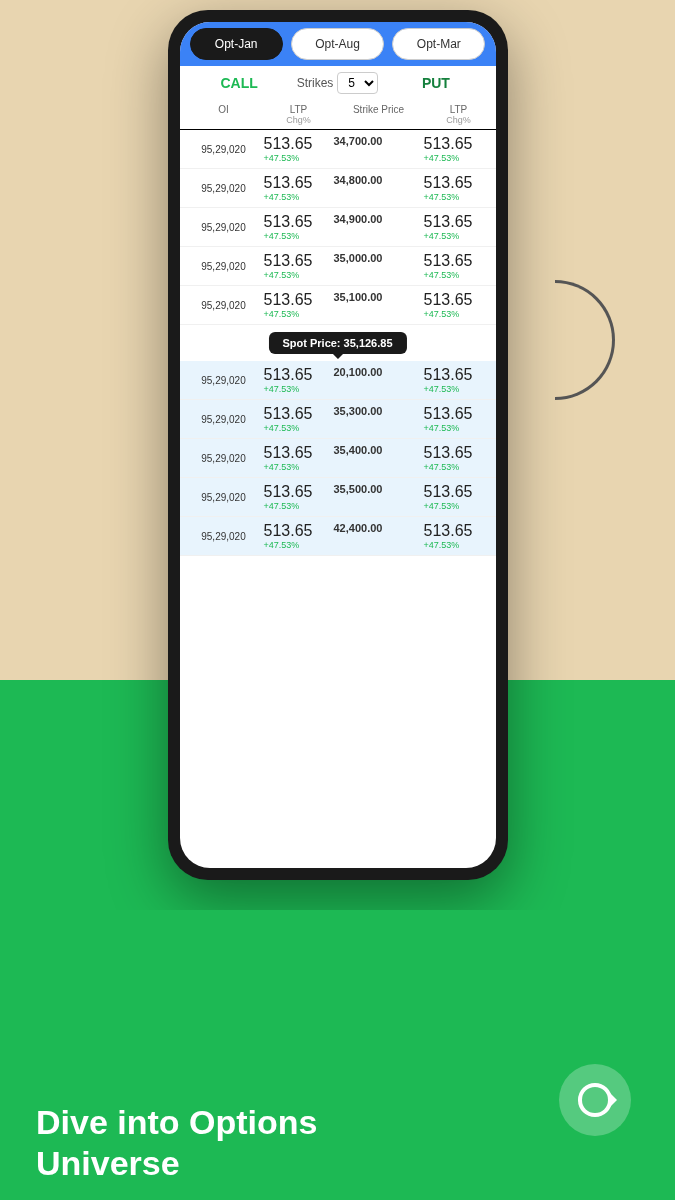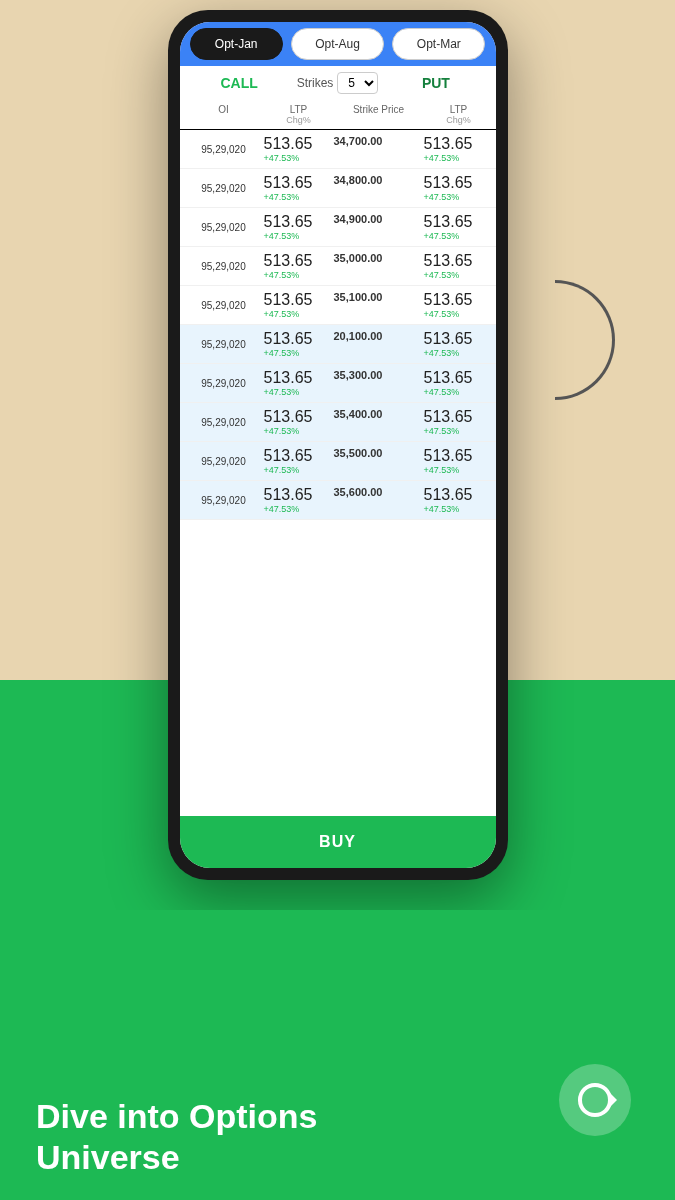--- a/index.html
+++ b/index.html
@@ -262,21 +262,21 @@
     
     .promo-section {
       position: absolute;
       bottom: 0;
       left: 0; right: 0;
       height: 290px;
       background: #1db954;
       display: flex;
       flex-direction: column;
       justify-content: flex-end;
-      padding: 22px 36px;
+      padding: 16px 36px;
     }
     .promo-title {
       color: #fff;
       font-size: 34px;
       font-weight: 800;
       line-height: 1.2;
       margin-bottom: 0;
     }
 
     
@@ -400,20 +400,23 @@
         <span class="cell-main">513.65</span>
         <span class="cell-sub">+47.53%</span>
       </div>
       <div class="cell cell-strike">35,100.00</div>
       <div class="cell">
         <span class="cell-main">513.65</span>
         <span class="cell-sub">+47.53%</span>
       </div>
       <div class="cell cell-oi">95,29,020</div>
     </div>
+        <div style="position: relative; height: 36px; background: rgb(255, 255, 255); display: flex; align-items: center; justify-content: center;">
+          <div class="spot-tooltip">Spot Price: 35,126.85</div>
+        </div>
         <div class="data-row highlighted">
       <div class="cell cell-oi">95,29,020</div>
       <div class="cell">
         <span class="cell-main">513.65</span>
         <span class="cell-sub">+47.53%</span>
       </div>
       <div class="cell cell-strike">20,100.00</div>
       <div class="cell">
         <span class="cell-main">513.65</span>
         <span class="cell-sub">+47.53%</span>
@@ -458,31 +461,30 @@
         <span class="cell-sub">+47.53%</span>
       </div>
       <div class="cell cell-oi">95,29,020</div>
     </div>
         <div class="data-row highlighted">
       <div class="cell cell-oi">95,29,020</div>
       <div class="cell">
         <span class="cell-main">513.65</span>
         <span class="cell-sub">+47.53%</span>
       </div>
-      <div class="cell cell-strike">35,600.00</div>
+      <div class="cell cell-strike">42,400.00</div>
       <div class="cell">
         <span class="cell-main">513.65</span>
         <span class="cell-sub">+47.53%</span>
       </div>
       <div class="cell cell-oi">95,29,020</div>
     </div>
       </div>
 
     <div class="footer-actions">
-      <button class="buy-btn">BUY</button>
     </div>
 
   </div>
 </div>
 
 <div class="deco-arc"></div>
 
 <div class="promo-section">
   <div class="promo-title">
     <span>Dive into Options</span><br>

